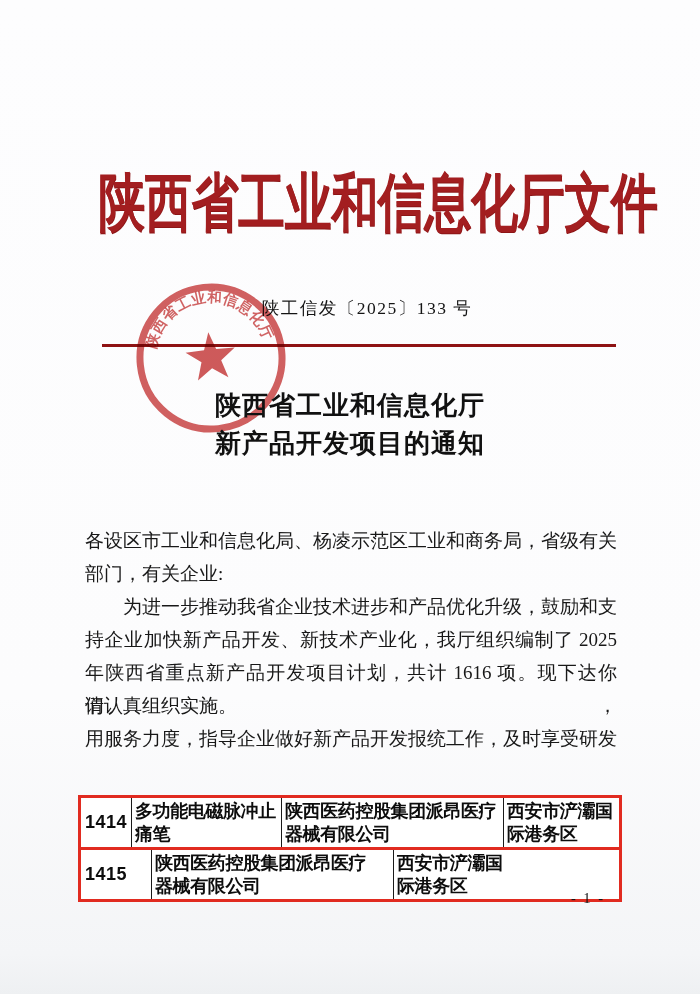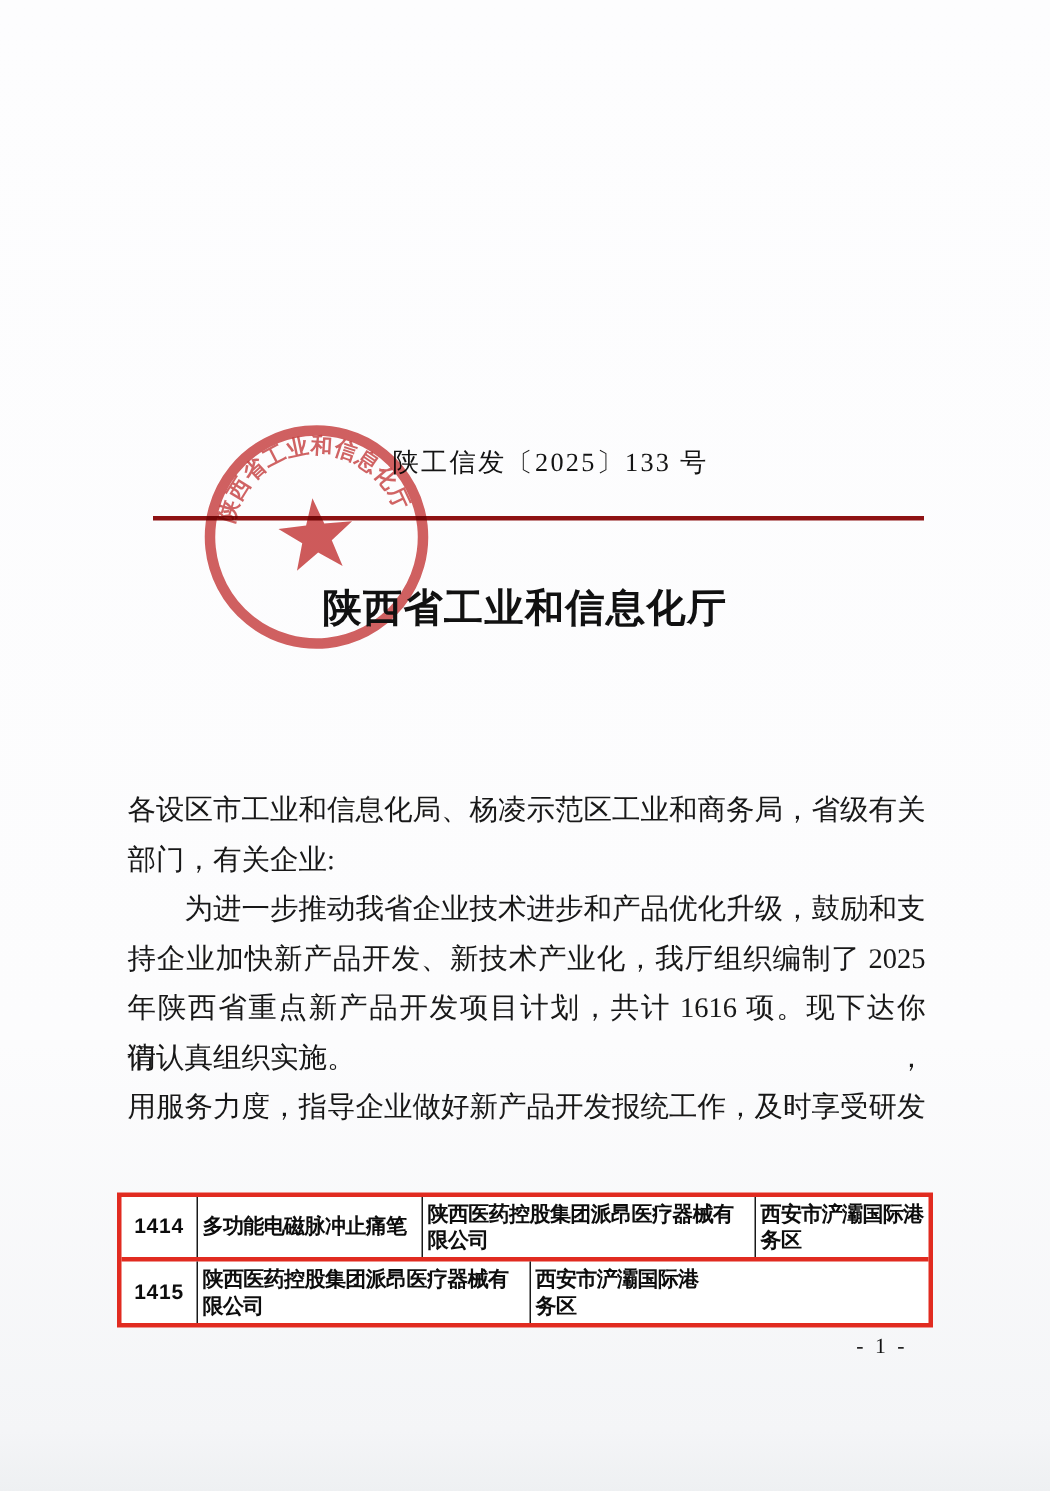--- a/index.html
+++ b/index.html
@@ -95,27 +95,27 @@
   .bline.ind { padding-left: 38px; }
 
   
   .annex-table {
     position: absolute;
     left: 78px; top: 795px;
     width: 544px;
     background: #fff;
     border: 3px solid #e12b20;
     font-family: "Liberation Sans", sans-serif;
-    font-size: 14px;
+    font-size: 18px;
     font-weight: bold;
     letter-spacing: -0.4px;
     color: #0d0d0d;
   }
   .trow { display: flex; min-height: 40px; }
-  .trow.r2 { border-top: 3px solid #e12b20; min-height: 44px; }
+  .trow.r2 { border-top: 3px solid #e12b20; min-height: 44px; gap: 20px; }
   .cell {
     display: flex;
     align-items: center;
     padding: 2px 3px;
     line-height: 1.25;
   }
   .cell + .cell { border-left: 1.5px solid #1a1a1a; }
   .cell.no   { width: 50px;  justify-content: center; letter-spacing: 0.5px; }
   .cell.prod { width: 150px; }
   .cell.comp { width: 222px; }
@@ -130,38 +130,42 @@
     font-size: 14.5px;
     letter-spacing: 2px;
     color: #111;
   }
 </style>
 </head>
 <body>
 
 <div id="canvas">
 
+  <div class="letterhead">
+    <span>陕西省工业和信息化厅文件</span>
+  </div>
 
   <div class="doc-number">陕工信发〔2025〕133 号</div>
 
   <div class="red-rule"></div>
 
   <svg class="seal" viewBox="0 0 158 158" xmlns="http://www.w3.org/2000/svg">
     <circle cx="79" cy="79" r="71" fill="none" stroke="#bf2222" stroke-width="7" stroke-opacity="0.82"></circle>
     <polygon points="79,53 85.1,70.6 103.7,71.0 88.9,82.2 94.3,100 79,89.4 63.7,100 69.1,82.2 54.3,71 72.9,70.6" fill="#bf2222" fill-opacity="0.85"></polygon>
     <defs>
       <path id="sealTextArc" d="M 24.9 64.5 A 56 56 0 0 1 133.1 64.5" fill="none"></path>
     </defs>
     <text font-size="14.5" font-weight="bold" fill="#bf2222" fill-opacity="0.8" letter-spacing="0.5" font-family="Liberation Serif, serif">
       <textPath href="#sealTextArc" startOffset="0">陕西省工业和信息化厅</textPath>
     </text>
   </svg>
 
   <div class="notice-title">
     <div>陕西省工业和信息化厅</div>
+    <div>新产品开发项目的通知</div>
   </div>
 
   <div class="body-text">
     <div class="bline j">各设区市工业和信息化局、杨凌示范区工业和商务局，省级有关</div>
     <div class="bline">部门，有关企业:</div>
     <div class="bline j ind">为进一步推动我省企业技术进步和产品优化升级，鼓励和支</div>
     <div class="bline j">持企业加快新产品开发、新技术产业化，我厅组织编制了 2025</div>
     <div class="bline j">年陕西省重点新产品开发项目计划，共计 1616 项。现下达你们，</div>
     <div class="bline">请认真组织实施。</div>
     <div class="bline j">用服务力度，指导企业做好新产品开发报统工作，及时享受研发</div>

